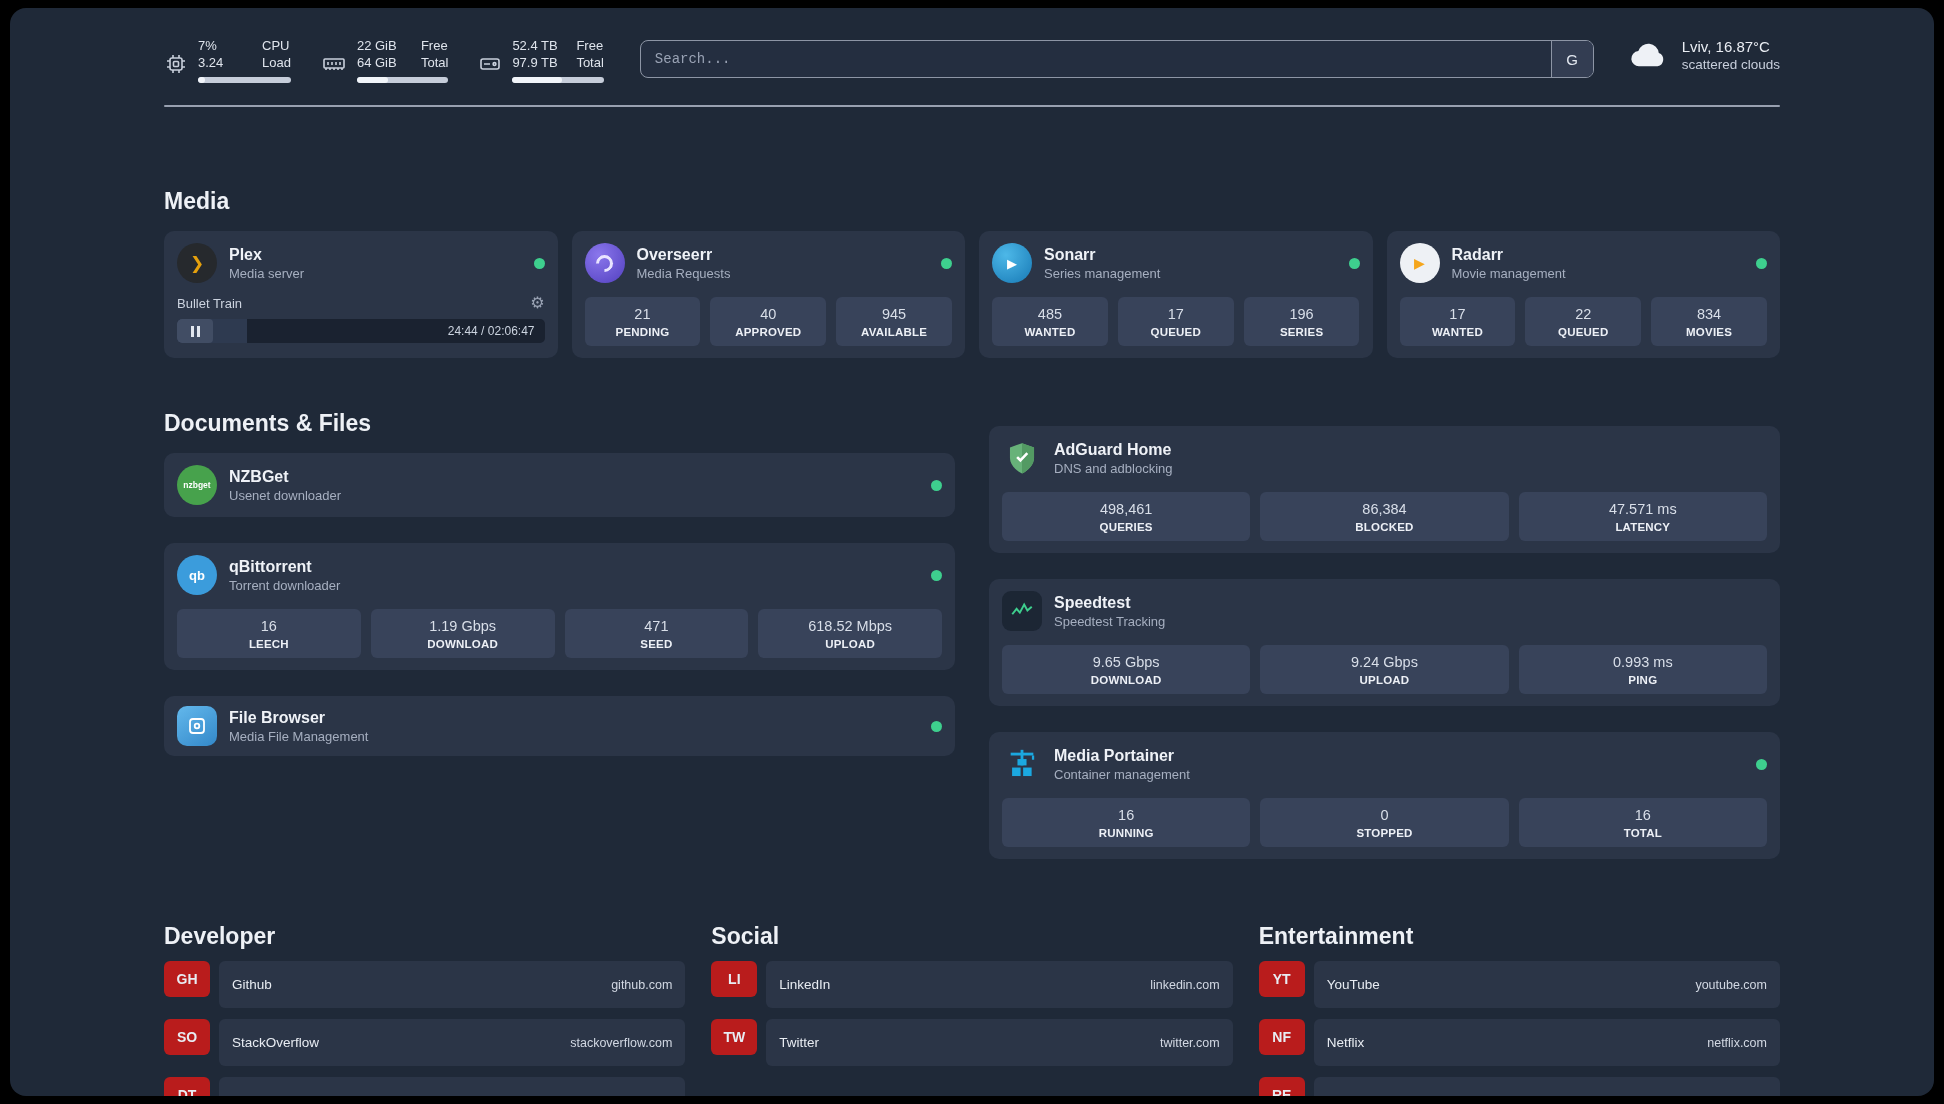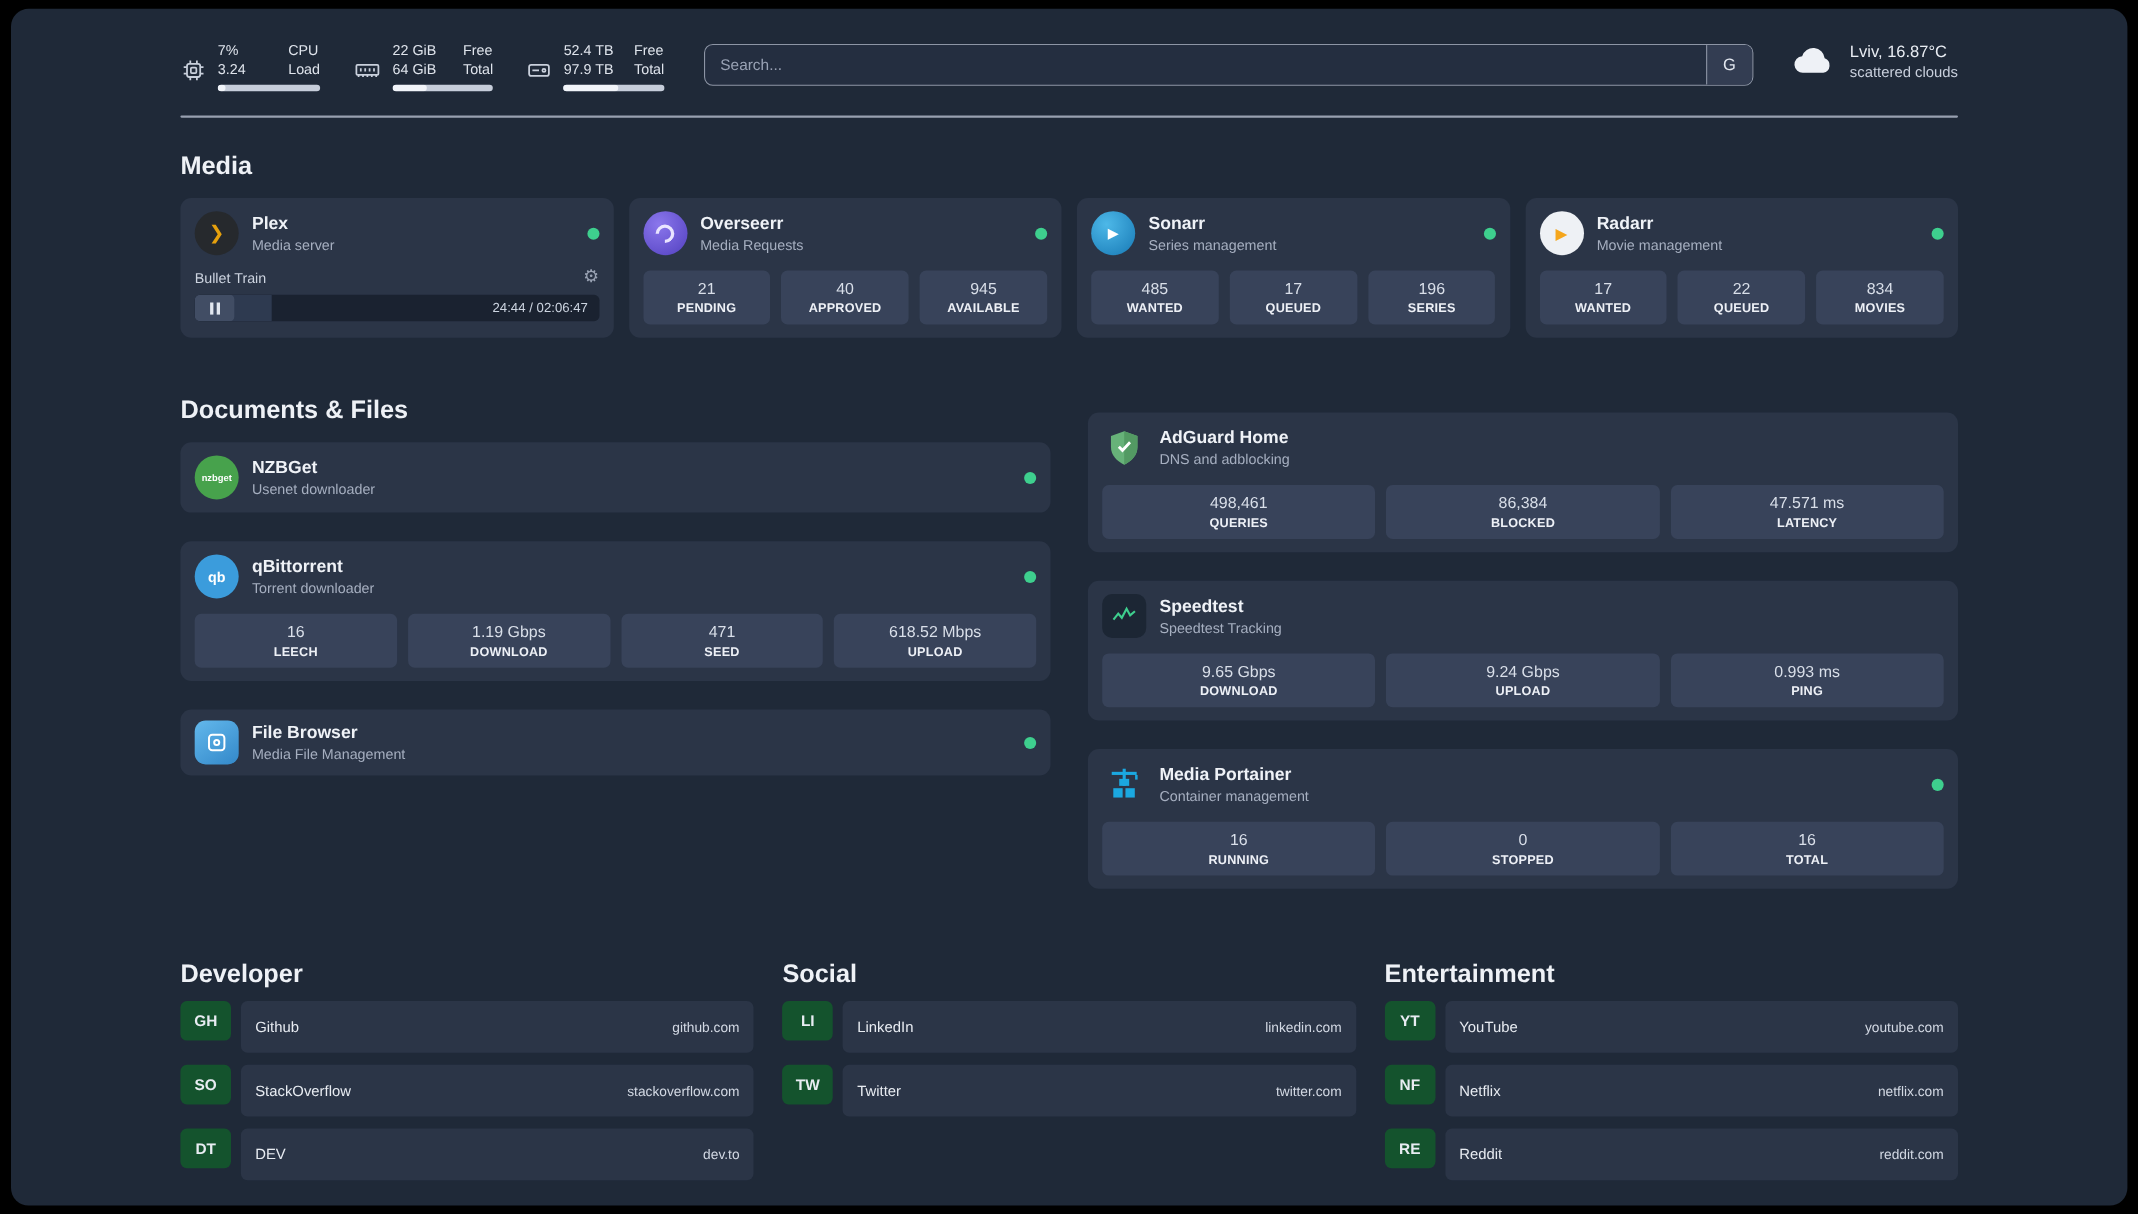--- a/index.html
+++ b/index.html
@@ -35,37 +35,37 @@
   .m-fill { height: 100%; background: #f1f4f9; border-radius: 3px; }
 
   .search {
     flex: 1; display: flex; align-items: center; height: 38px;
     border: 1px solid #8d95a5; border-radius: 8px; background: #242e40;
     overflow: hidden; margin: 2px 34px 0 6px;
   }
   .search input {
     flex: 1; height: 100%; background: transparent; border: none; outline: none;
     color: #3b82f6; font-size: 14px; padding: 0 14px;
-    font-family: Liberation Sans, sans-serif;
+    font-family: Liberation Mono, monospace;
   }
   .search input::placeholder { color: #99a2b4; }
   .g-btn {
     width: 42px; height: 100%; border: none; border-left: 1px solid #8d95a5;
     background: #333d52; color: #e3e8f0; font-size: 15px; cursor: pointer;
     font-family: "Liberation Sans", "DejaVu Sans", sans-serif;
   }
   .weather { display: flex; align-items: center; gap: 12px; cursor: pointer; }
   .w-loc { font-size: 15px; color: #e9edf3; }
   .w-cond { font-size: 13.5px; color: #c8cfdc; margin-top: 2px; }
 
   .divider { margin-top: 22px; height: 2px; background: #98a0b0; border-radius: 1px; }
 
   
   h2.section-title { font-size: 23px; font-weight: 600; color: #eef1f6; }
-  .media-section { margin-top: 30px; }
+  .media-section { margin-top: 81px; }
   .grid4 { display: grid; grid-template-columns: repeat(4, 1fr); gap: 14px; margin-top: 16px; }
 
   .card {
     background: #2b3547; border-radius: 10px; padding: 12px 13px;
     display: flex; flex-direction: column; cursor: pointer;
   }
   .card-header { display: flex; align-items: center; gap: 12px; }
   .icon-badge {
     width: 40px; height: 40px; border-radius: 50%; flex: none;
     display: flex; align-items: center; justify-content: center;
@@ -100,21 +100,21 @@
   .two-col { display: grid; grid-template-columns: 1fr 1fr; column-gap: 34px; margin-top: 52px; align-items: start; }
   .col .card { margin-top: 16px; }
   .col .card + .card { margin-top: 26px; }
   .slim { padding: 10px 13px; }
 
   
   .bookmarks { display: grid; grid-template-columns: repeat(3, 1fr); column-gap: 26px; margin-top: 64px; align-items: start; }
   .bm-col h2 { margin-bottom: 6px; }
   .bm-row { display: flex; gap: 9px; margin-top: 11px; }
   .bm-abbr {
-    width: 46px; height: 36px; flex: none; background: #14532d; border-radius: 6px;
+    width: 46px; height: 36px; flex: none; background: #b91c1c; border-radius: 6px;
     display: flex; align-items: center; justify-content: center;
     font-weight: 700; font-size: 14px; color: #e8ecf2;
   }
   .bm-bar {
     flex: 1; height: 47px; background: #2b3547; border-radius: 6px; cursor: pointer;
     display: flex; align-items: center; justify-content: space-between; padding: 0 13px;
   }
   .bm-name { font-size: 13.5px; color: #e8ecf2; }
   .bm-url { font-size: 12.5px; color: #d2d8e3; }
 

